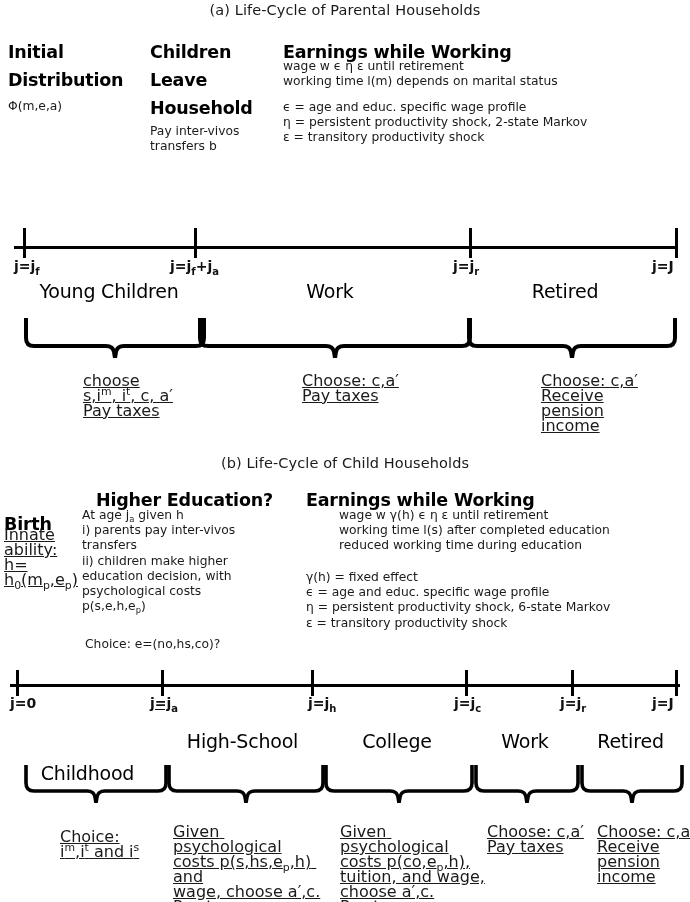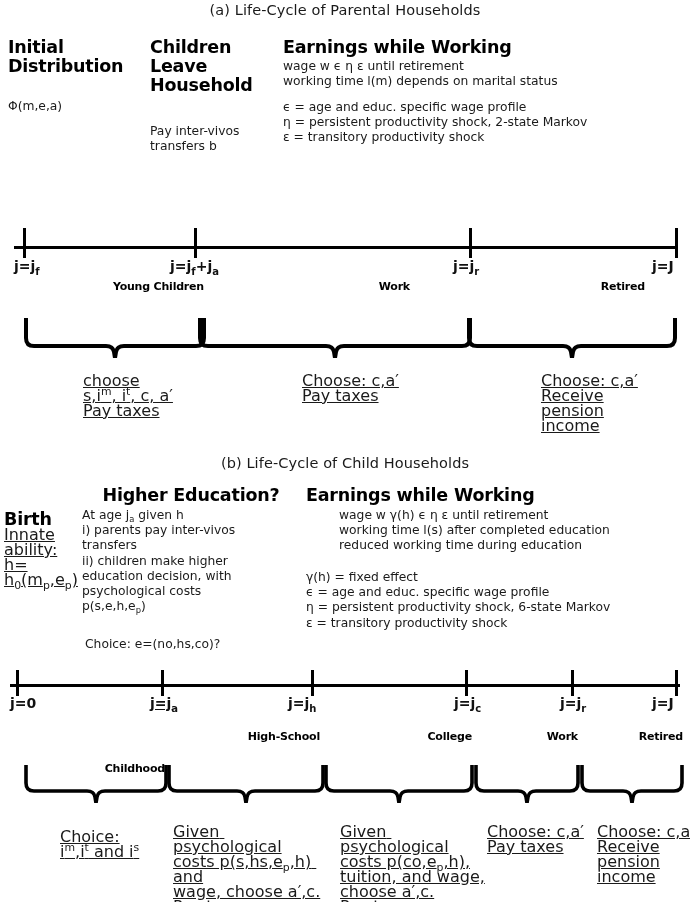--- a/index.html
+++ b/index.html
@@ -20,45 +20,45 @@
     width: 100%;
     text-align: center;
     font-size: 14.5px;
     color: #1a1a1a;
     letter-spacing: 0.1px;
   }
   .hdr {
     position: absolute;
     font-weight: bold;
     font-size: 17.5px;
-    line-height: 19px;
+    line-height: 28px;
     color: #000;
     letter-spacing: -0.2px;
   }
   .body-txt {
     position: absolute;
     font-size: 12.3px;
     line-height: 15.2px;
     color: #1a1a1a;
     white-space: pre-wrap;
   }
   .tiny-txt {
     position: absolute;
     font-size: 16px;
     line-height: 15.0px;
     color: #1a1a1a;
     white-space: pre-wrap;
     text-decoration: underline;
   }
   .seg-label {
     position: absolute;
-    font-weight: bold;
-    font-size: 11px;
+    font-weight: normal;
+    font-size: 19px;
     color: #000;
-    text-align: right;
+    text-align: center;
     letter-spacing: -0.2px;
   }
   .tickline {
     position: absolute;
     background: #000;
     height: 3px;
   }
   .tick {
     position: absolute;
     background: #000;
@@ -159,21 +159,21 @@
 
 <div class="panel-title" style="top:455px;">(b)  Life-Cycle of Child Households</div>
 
 <div class="hdr" style="left:4px; top:510px; width:80px;">Birth</div>
 
 <div class="tiny-txt" style="left:4px; top:527px; width:80px;"><span style="white-space:pre-wrap;">Innate
 ability:
 h=
 h</span><sub>0</sub><span>(m</span><sub>p</sub><span>,e</span><sub>p</sub><span>)</span></div>
 
-<div class="hdr" style="left:76px; top:486px; width:230px;text-align:center;">Higher Education?</div>
+<div class="hdr" style="left:96px; top:486px; width:230px;">Higher Education?</div>
 
 <div class="body-txt" style="left:82px; top:508px; width:215px;"><span>At age j</span><sub>a</sub><span style="white-space:pre-wrap;"> given h
 i) parents pay inter-vivos
 transfers
 ii) children make higher
 education decision, with
 psychological costs
 p(s,e,h,e</span><sub>p</sub><span>)</span></div>
 
 <div class="body-txt" style="left:85px; top:637px; width:230px;">Choice: e=(no,hs,co)?</div>
@@ -196,21 +196,21 @@
 <div class="tick" style="left:465px; top:670px; height:26px;"></div>
 <div class="tick" style="left:571px; top:670px; height:26px;"></div>
 <div class="tick" style="left:675px; top:670px; height:26px;"></div>
 
 <div class="axis-label" style="left:10px; top:695px;">
   <span>j=0</span>
 </div>
 <div class="axis-label" style="left:150px; top:695px;text-decoration:underline;">
   <span>j=j</span><sub>a</sub>
 </div>
-<div class="axis-label" style="left:288px; top:695px;">
+<div class="axis-label" style="left:308px; top:695px;">
   <span>j=j</span><sub>h</sub>
 </div>
 <div class="axis-label" style="left:454px; top:695px;">
   <span>j=j</span><sub>c</sub>
 </div>
 <div class="axis-label" style="left:560px; top:695px;">
   <span>j=j</span><sub>r</sub>
 </div>
 <div class="axis-label" style="left:652px; top:695px;">
   <span>j=J</span>

